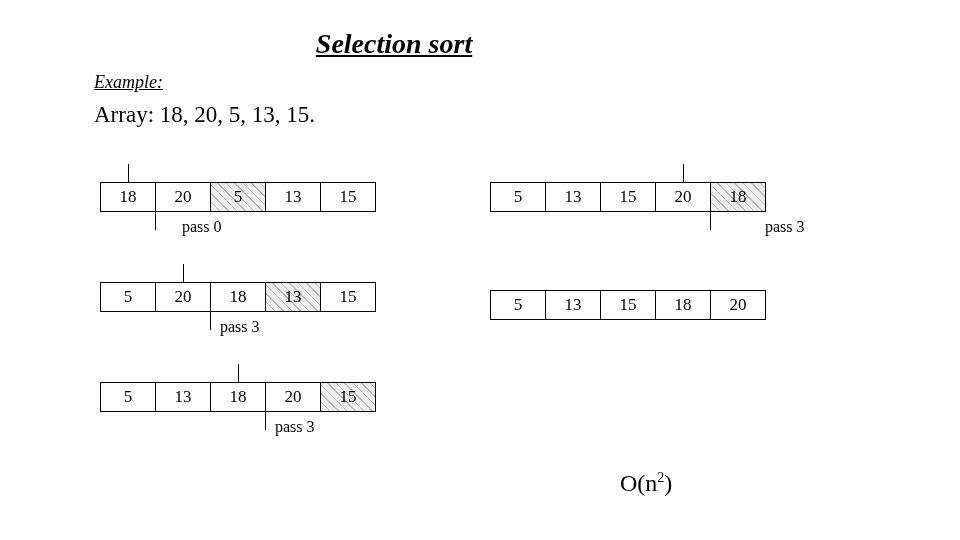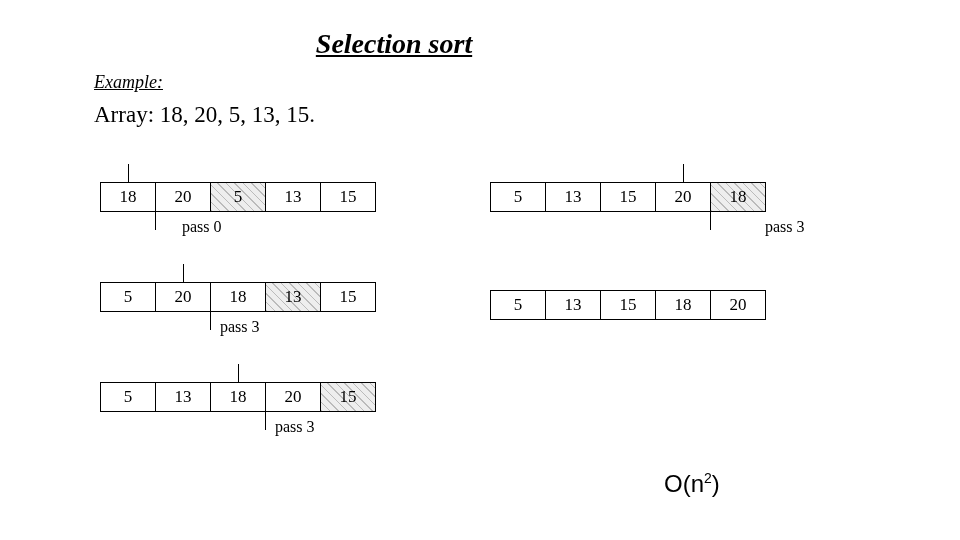--- a/index.html
+++ b/index.html
@@ -75,22 +75,21 @@
   .pass-label{
     position:absolute;
     font-size:16px;
     white-space:nowrap;
   }
   .complexity{
     position:absolute;
     left:620px;
     top:470px;
     font-size:24px;
-    font-family:Liberation Sans, sans-serif;
-    margin-left:44px;
+    font-family:Liberation Serif, serif;
   }
   .complexity sup{font-size:14px;}
 </style>
 </head>
 <body>
 
 <div class="title">Selection sort</div>
 <div class="example">Example:</div>
 <div class="array-line">Array: 18, 20, 5, 13, 15.</div>
 

